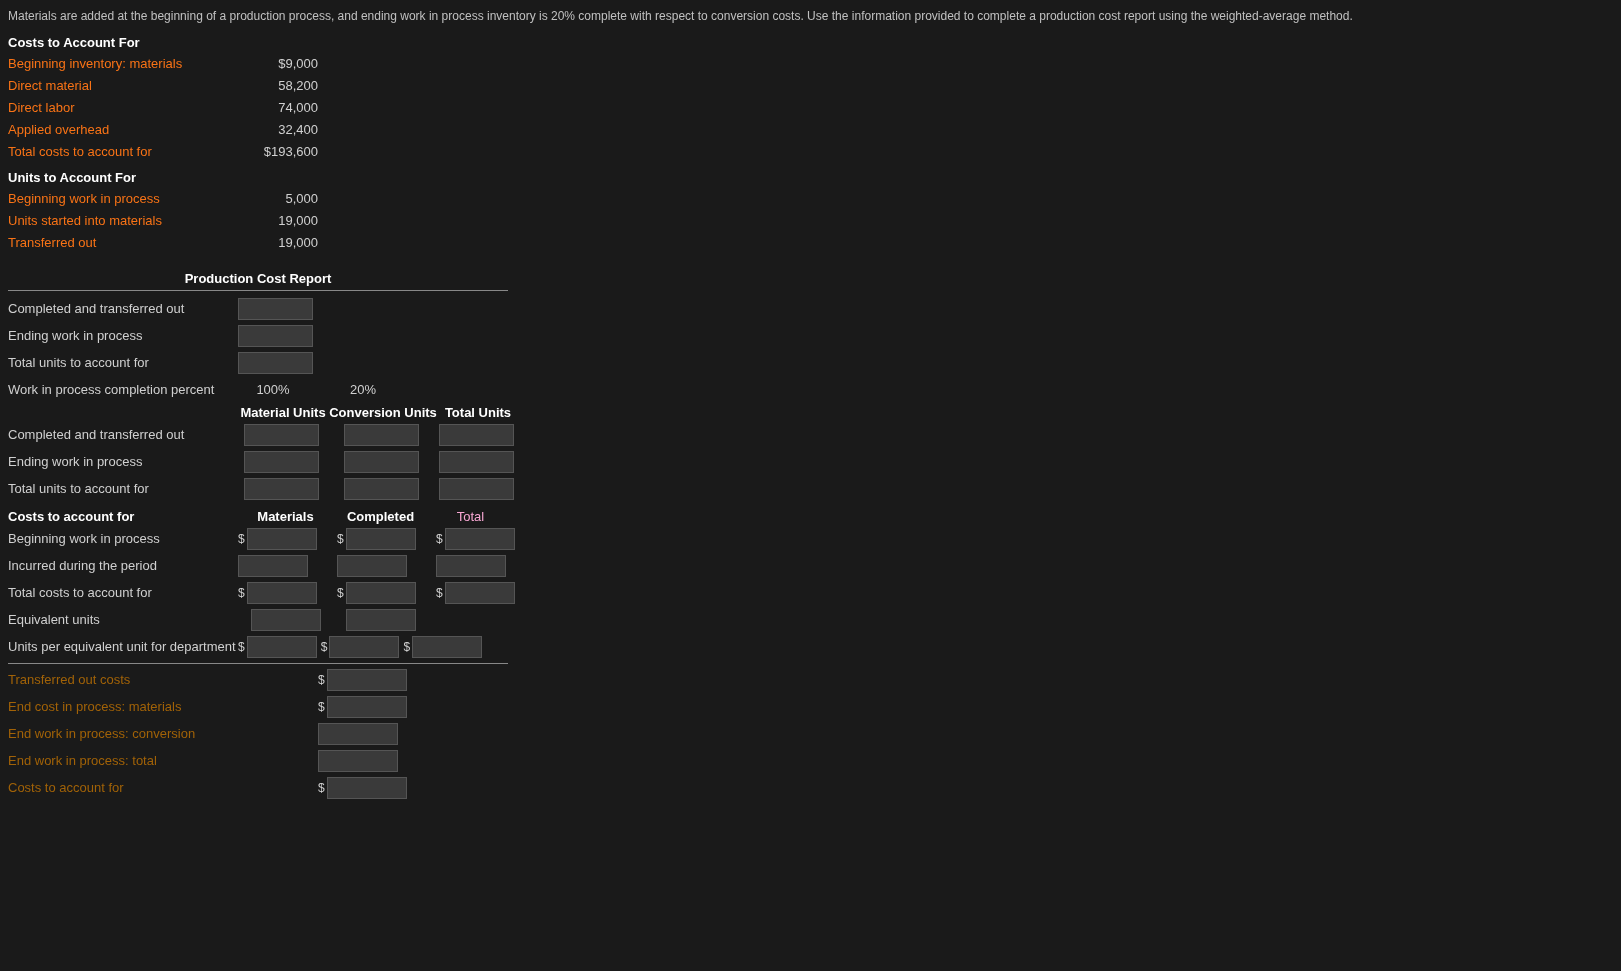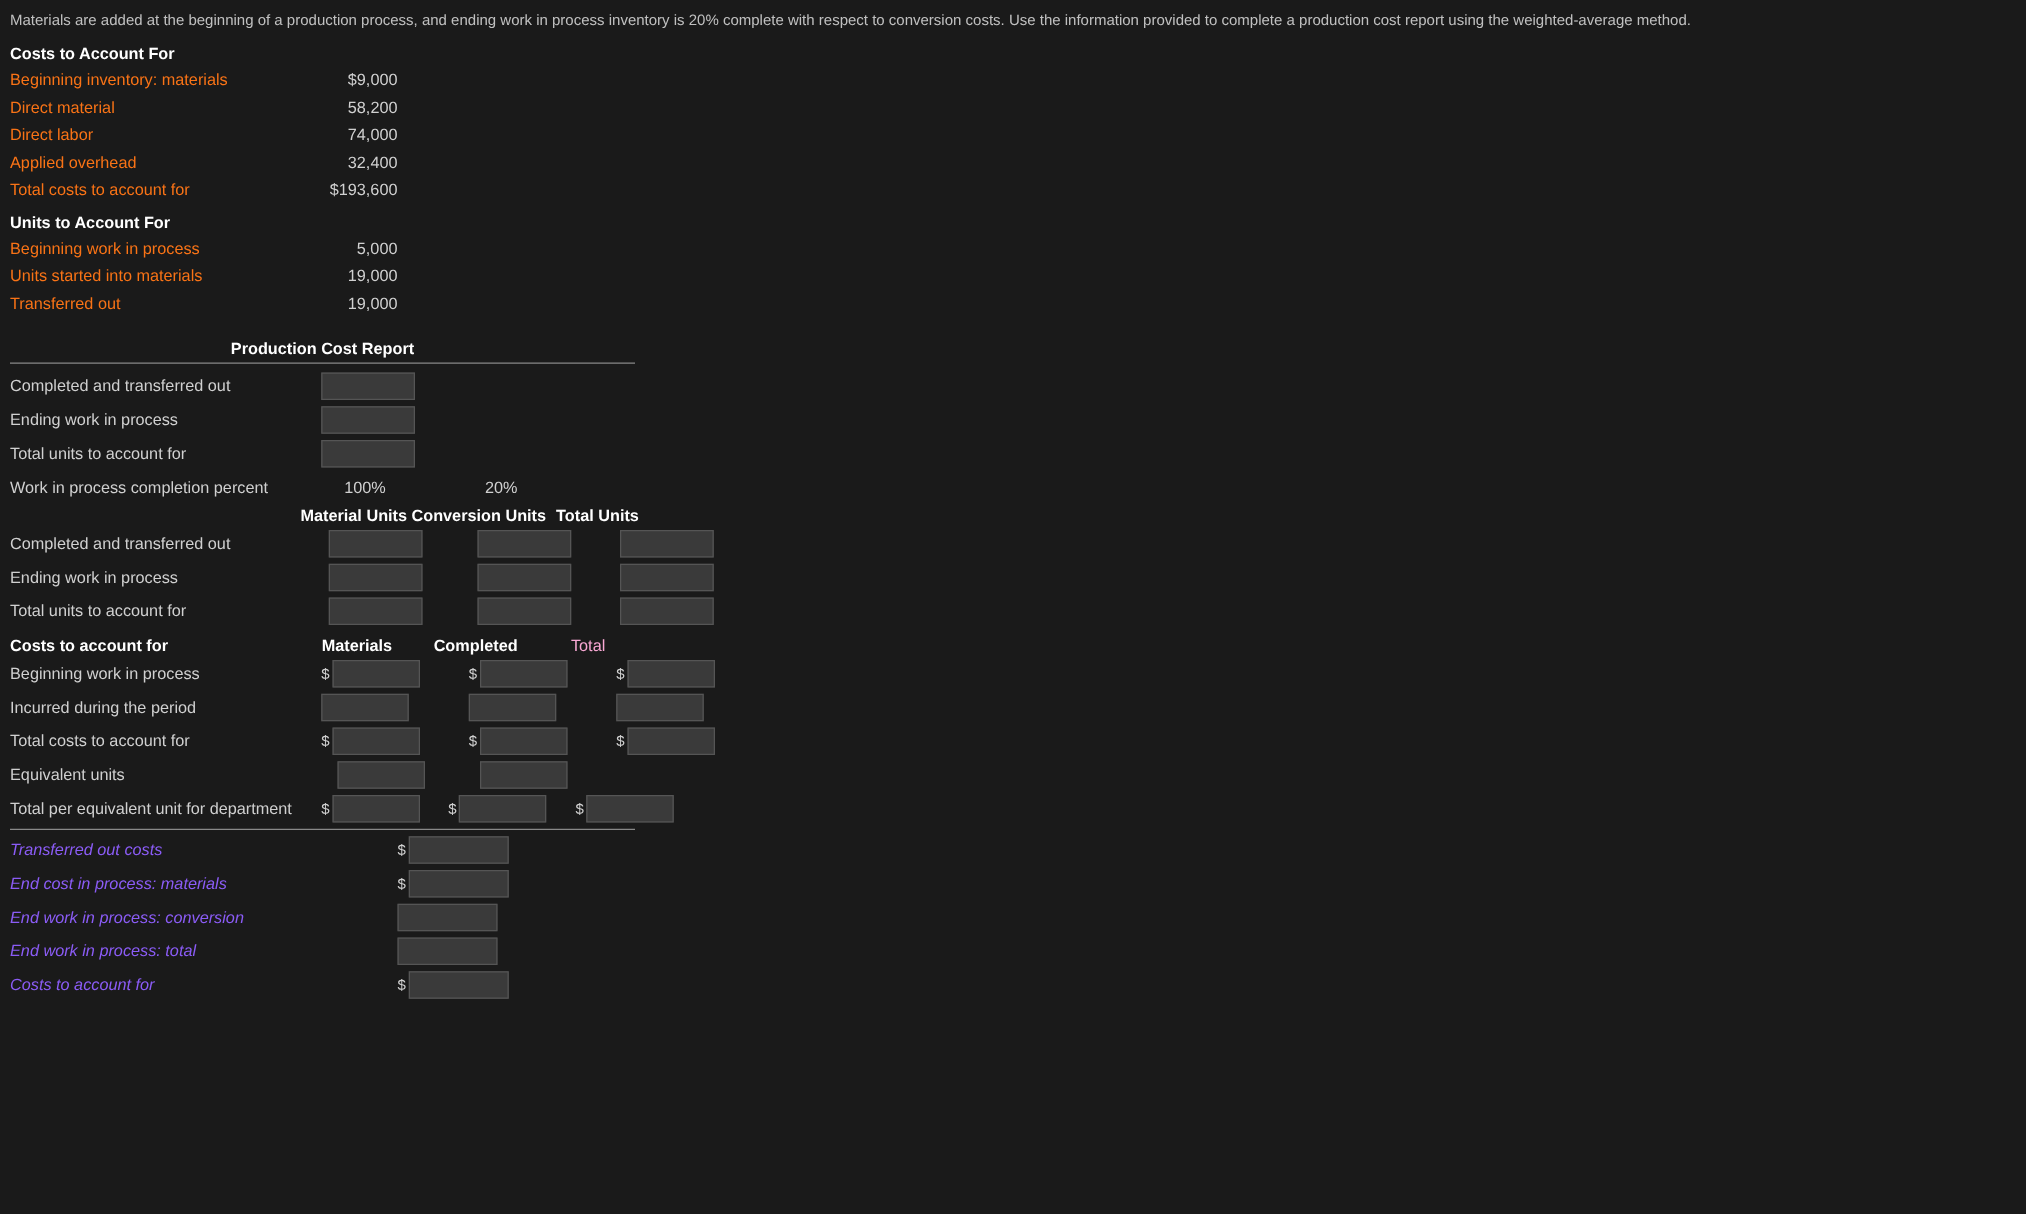--- a/index.html
+++ b/index.html
@@ -50,21 +50,20 @@
       border-bottom: 1px solid #888;
       padding-bottom: 4px;
       width: 500px;
       margin-bottom: 6px;
     }
     .report-row {
       display: flex;
       align-items: center;
       margin-bottom: 3px;
       min-height: 24px;
-      gap: 19px;
     }
     .report-label {
       width: 230px;
       flex-shrink: 0;
       color: #d0d0d0;
     }
     .input-box {
       background-color: #3a3a3a;
       border: 1px solid #555;
       color: #d0d0d0;
@@ -142,22 +141,21 @@
     
     .transferred-row {
       display: flex;
       align-items: center;
       margin-bottom: 3px;
       min-height: 24px;
     }
     .transferred-label {
       width: 310px;
       flex-shrink: 0;
-      color: #8b5cf6;
-      font-style: italic;
+      color: #a16207;
     }
   </style>
 </head>
 <body>
 
 <div class="intro-text">Materials are added at the beginning of a production process, and ending work in process inventory is 20% complete with respect to conversion costs. Use the information provided to complete a production cost report using the weighted-average method.</div>
 
 <div class="section-header">Costs to Account For</div>
 <div id="costs-section">
     <div class="data-row">
@@ -327,21 +325,21 @@
       <span class="report-label">Equivalent units</span>
       <div style="width:95px; display:flex; justify-content:center;">
         <input type="text" class="input-costs" style="">
       </div>
       <div style="width:95px; display:flex; justify-content:center;">
         <input type="text" class="input-costs" style="">
       </div>
     </div>
 
     <div class="report-row">
-      <span class="report-label">Total per equivalent unit for department</span>
+      <span class="report-label">Units per equivalent unit for department</span>
       <div class="dollar-input-group">
         <span class="dollar-sign">$</span>
         <input type="text" class="input-costs" style="">
       </div>
       <div class="dollar-input-group">
         <span class="dollar-sign">$</span>
         <input type="text" class="input-costs" style="">
       </div>
       <div class="dollar-input-group">
         <span class="dollar-sign">$</span>

